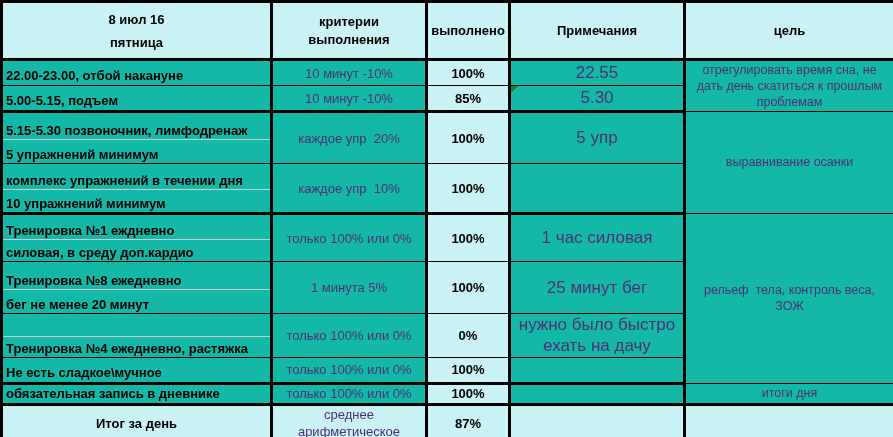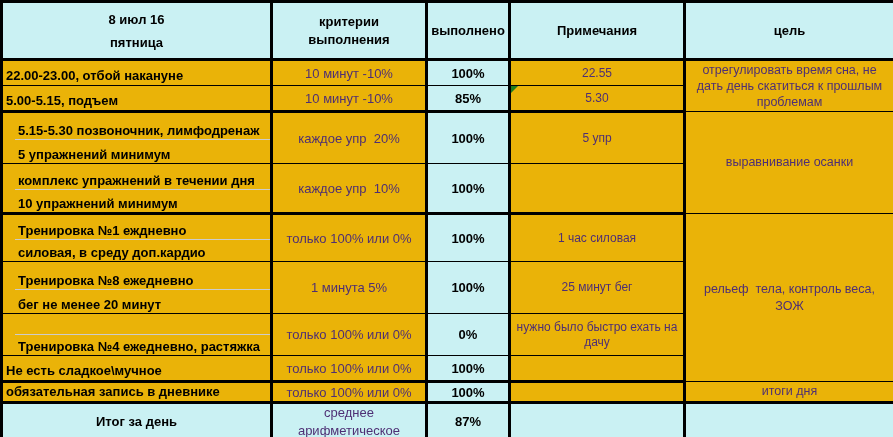--- a/index.html
+++ b/index.html
@@ -1,39 +1,39 @@
 <!DOCTYPE html>
 <html style="--cyan: #CAF1F3; --purple: #4E2F74; --grid: #000000; --subgrid: #CCCCCC; --green: #1E7B1E;"><head>
 <meta charset="utf-8">
 <style>
   :root{
     --cyan:#CAF1F3; --purple:#4E2F74; --grid:#000000; --subgrid:#CCCCCC; --green:#1E7B1E;
   }
   html,body{margin:0;padding:0;background:#fff;}
   body{font-family:"Liberation Sans","DejaVu Sans",sans-serif;color:#000;}
-  .sheet{width:893px;height:437px;overflow:hidden;background:#eab308;}
+  .sheet{width:893px;height:437px;overflow:hidden;background:#14b8a6;}
   table.grid{border-collapse:collapse;table-layout:fixed;width:893px;}
   td{padding:0;border:1px solid var(--grid);border-left-width:3px;border-right-width:3px;overflow:hidden;}
   tr.header td{border-top-width:3px;border-bottom-width:3px;background:var(--cyan);font-weight:bold;text-align:center;vertical-align:middle;font-size:13px;}
   tr.thickb td{border-bottom-width:3px;}
   tr.footer td{border-bottom-width:3px;background:var(--cyan);vertical-align:middle;}
   
   td.task{vertical-align:bottom;font-weight:bold;font-size:13px;}
   td.task .line{padding:0 2px 2px 3px;white-space:nowrap;}
-  td.task .subrows{display:flex;flex-direction:column;justify-content:flex-end;padding-left:12px;}
+  td.task .subrows{display:flex;flex-direction:column;justify-content:flex-end;}
   td.task .subrow{flex:1;display:flex;align-items:flex-end;padding:0 2px 1px 3px;white-space:nowrap;}
   td.task .subrow.rule{border-bottom:1px solid var(--subgrid);}
   .sub-50{height:48px;} .sub-48{height:46px;} .sub-46{height:44px;} .sub-40{height:38px;}
   td.task .spacer{flex:0 0 17px;border-bottom:1px solid var(--subgrid);}
   
   td.crit{text-align:center;vertical-align:middle;color:var(--purple);font-size:13px;white-space:pre-wrap;padding:0 4px;}
   
   td.done{background:var(--cyan);text-align:center;vertical-align:middle;font-weight:bold;font-size:13px;}
   
-  td.note{text-align:center;vertical-align:middle;color:var(--purple);font-size:12px;position:relative;padding:0 4px;line-height:1.25;}
+  td.note{text-align:center;vertical-align:middle;color:var(--purple);font-size:17px;position:relative;padding:0 4px;line-height:1.25;}
   .err-tri{position:absolute;left:0;top:0;width:0;height:0;border-top:7px solid var(--green);border-right:7px solid transparent;}
   
   td.goal{text-align:center;vertical-align:middle;color:var(--purple);font-size:12.5px;padding:0 7px;line-height:1.3;white-space:pre-wrap;}
   
   .date-lines{display:flex;flex-direction:column;justify-content:space-evenly;height:54px;}
   .stack div{display:block;line-height:1.35;text-align:center;}
   tr.footer td.flabel{font-weight:bold;text-align:center;font-size:13px;}
   tr.footer td.fcrit{color:var(--purple);font-weight:normal;text-align:center;font-size:13px;}
   tr.footer td.fdone{text-align:center;font-weight:bold;font-size:13px;}
 </style>

